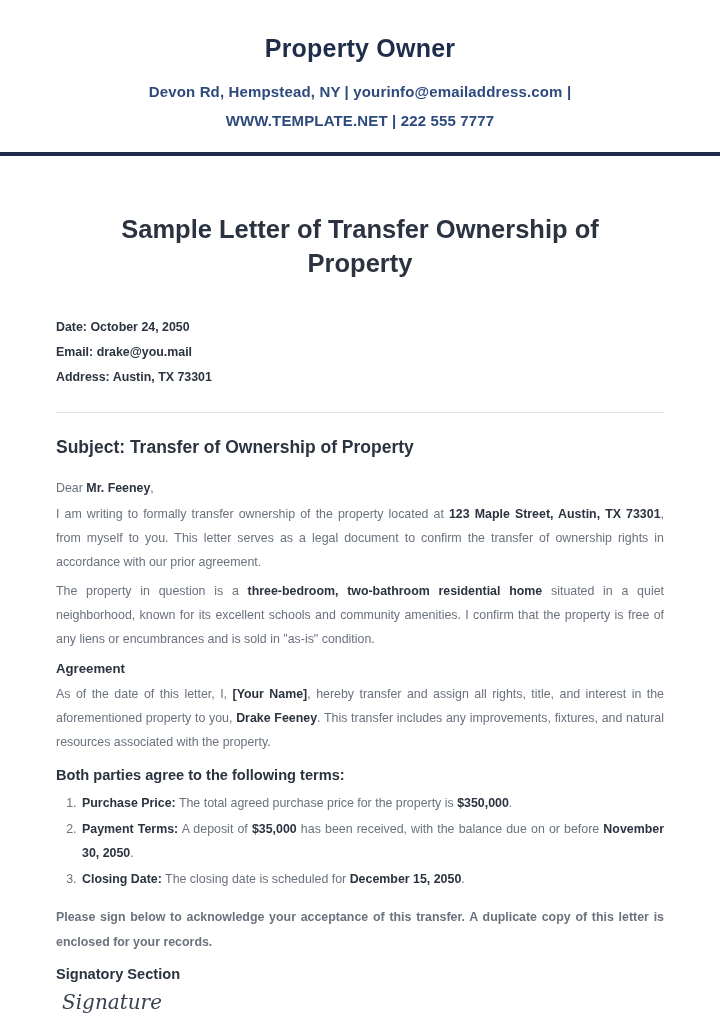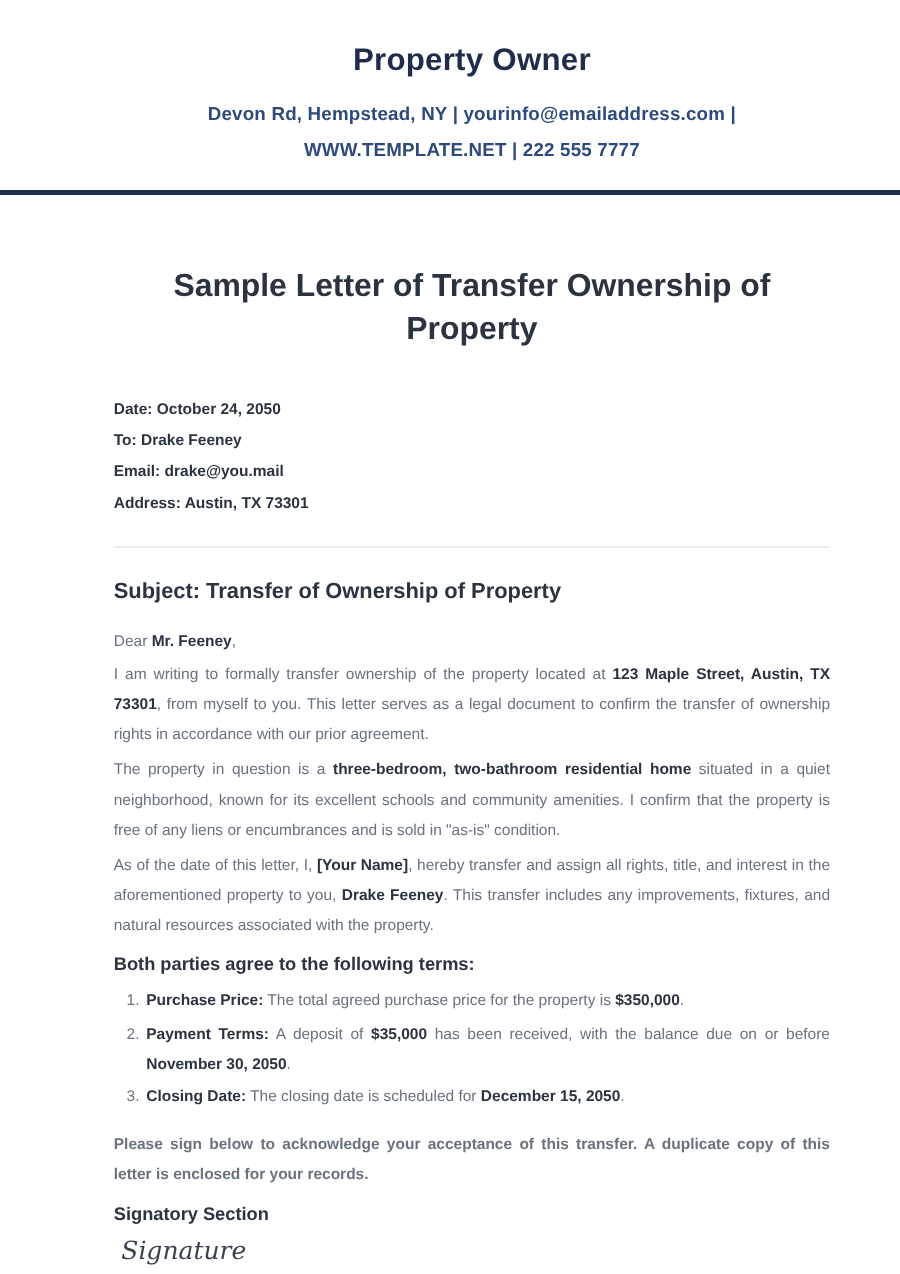--- a/index.html
+++ b/index.html
@@ -14,21 +14,20 @@
     font-family: "Liberation Sans", sans-serif;
     color: #5b6470;
   }
 
   .page {
     position: relative;
     width: 720px;
     height: 1017px;
     background: #ffffff;
     box-sizing: border-box;
-    padding-left: 35px;
   }
 
   
   .letterhead {
     padding: 34px 60px 14px 60px;
     text-align: center;
   }
   .company-name {
     font-size: 25px;
     font-weight: bold;
@@ -183,24 +182,20 @@
   <div class="content">
 
     <div class="doc-title">Sample Letter of Transfer Ownership of Property</div>
 
     <div class="meta">
       <div>
         <span>Date:</span>
         <span>October 24, 2050</span>
       </div>
       <div>
-        <span>To:</span>
-        <span>Drake Feeney</span>
-      </div>
-      <div>
         <span>Email:</span>
         <span>drake@you.mail</span>
       </div>
       <div>
         <span>Address:</span>
         <span>Austin, TX 73301</span>
       </div>
     </div>
 
     <div class="rule-thin"></div>
@@ -212,20 +207,21 @@
     </p>
 
     <p class="para">
       <span>I am writing to formally transfer ownership of the property located at </span><strong>123 Maple Street, Austin, TX 73301</strong><span>, from myself to you. This letter serves as a legal document to confirm the transfer of ownership rights in accordance with our prior agreement.</span>
     </p>
 
     <p class="para">
       <span>The property in question is a </span><strong>three-bedroom, two-bathroom residential home</strong><span> situated in a quiet neighborhood, known for its excellent schools and community amenities. I confirm that the property is free of any liens or encumbrances and is sold in "as-is" condition.</span>
     </p>
 
+    <h3 class="sub-head">Agreement</h3>
 
     <p class="para">
       <span>As of the date of this letter, I, </span><strong>[Your Name]</strong><span>, hereby transfer and assign all rights, title, and interest in the aforementioned property to you, </span><strong>Drake Feeney</strong><span>. This transfer includes any improvements, fixtures, and natural resources associated with the property.</span>
     </p>
 
     <h3 class="terms-head">Both parties agree to the following terms:</h3>
 
     <ol class="terms">
       <li>
         <strong>Purchase Price:</strong><span> The total agreed purchase price for the property is </span><strong>$350,000</strong><span>.</span>

